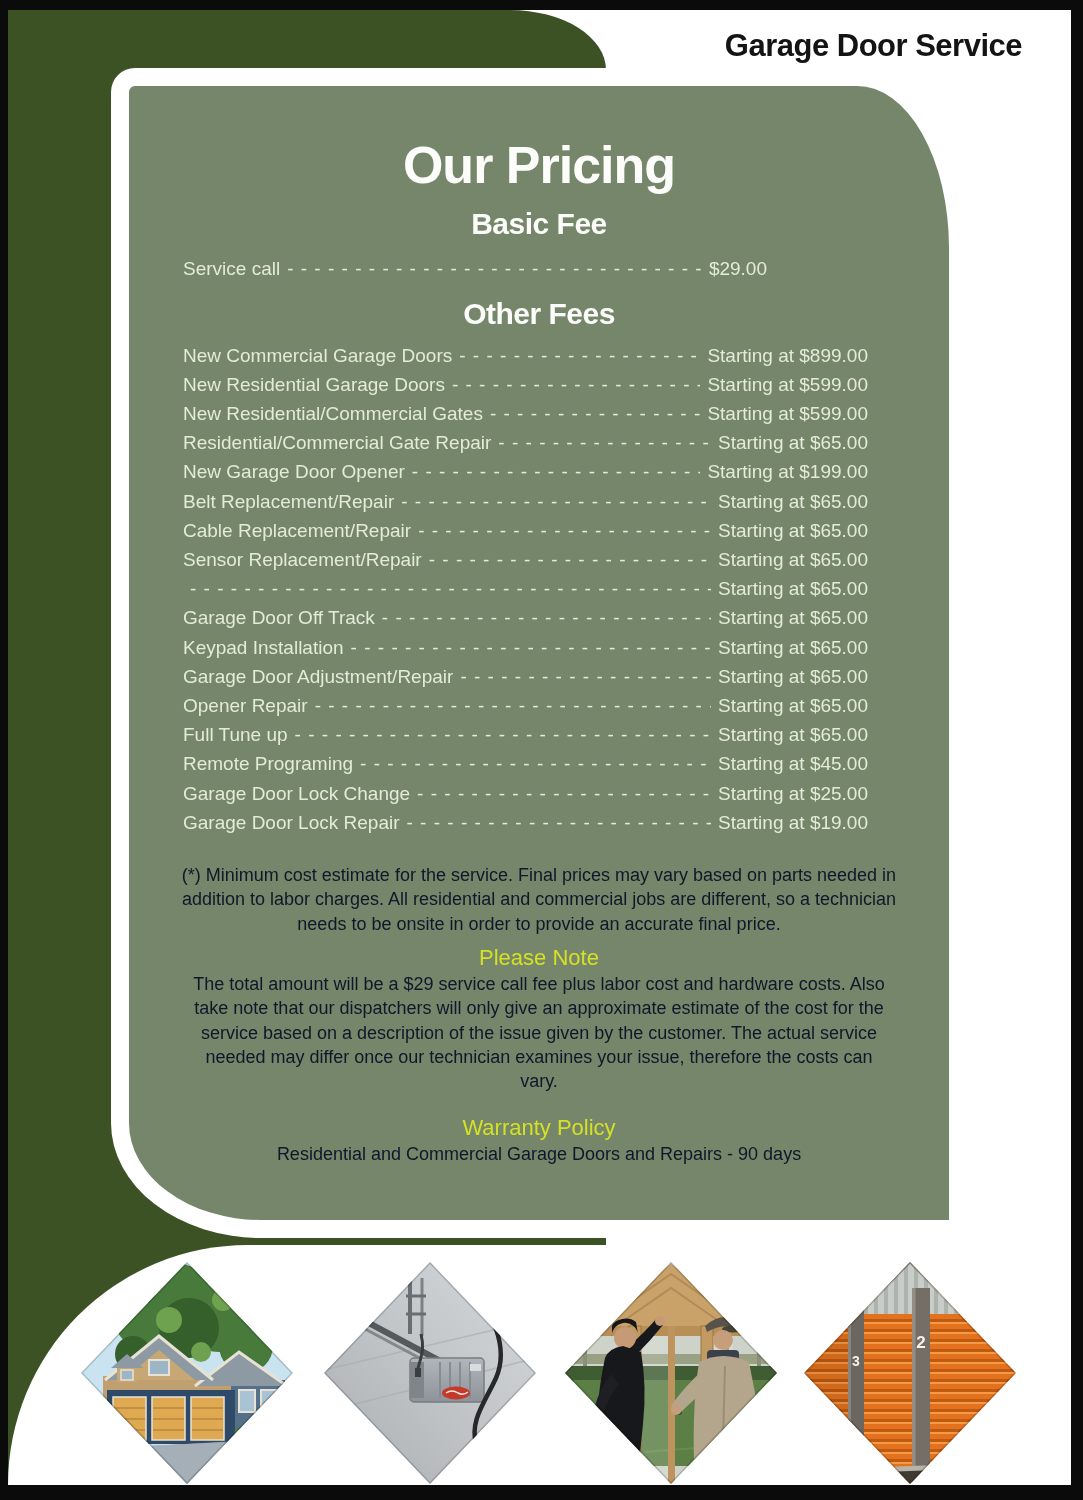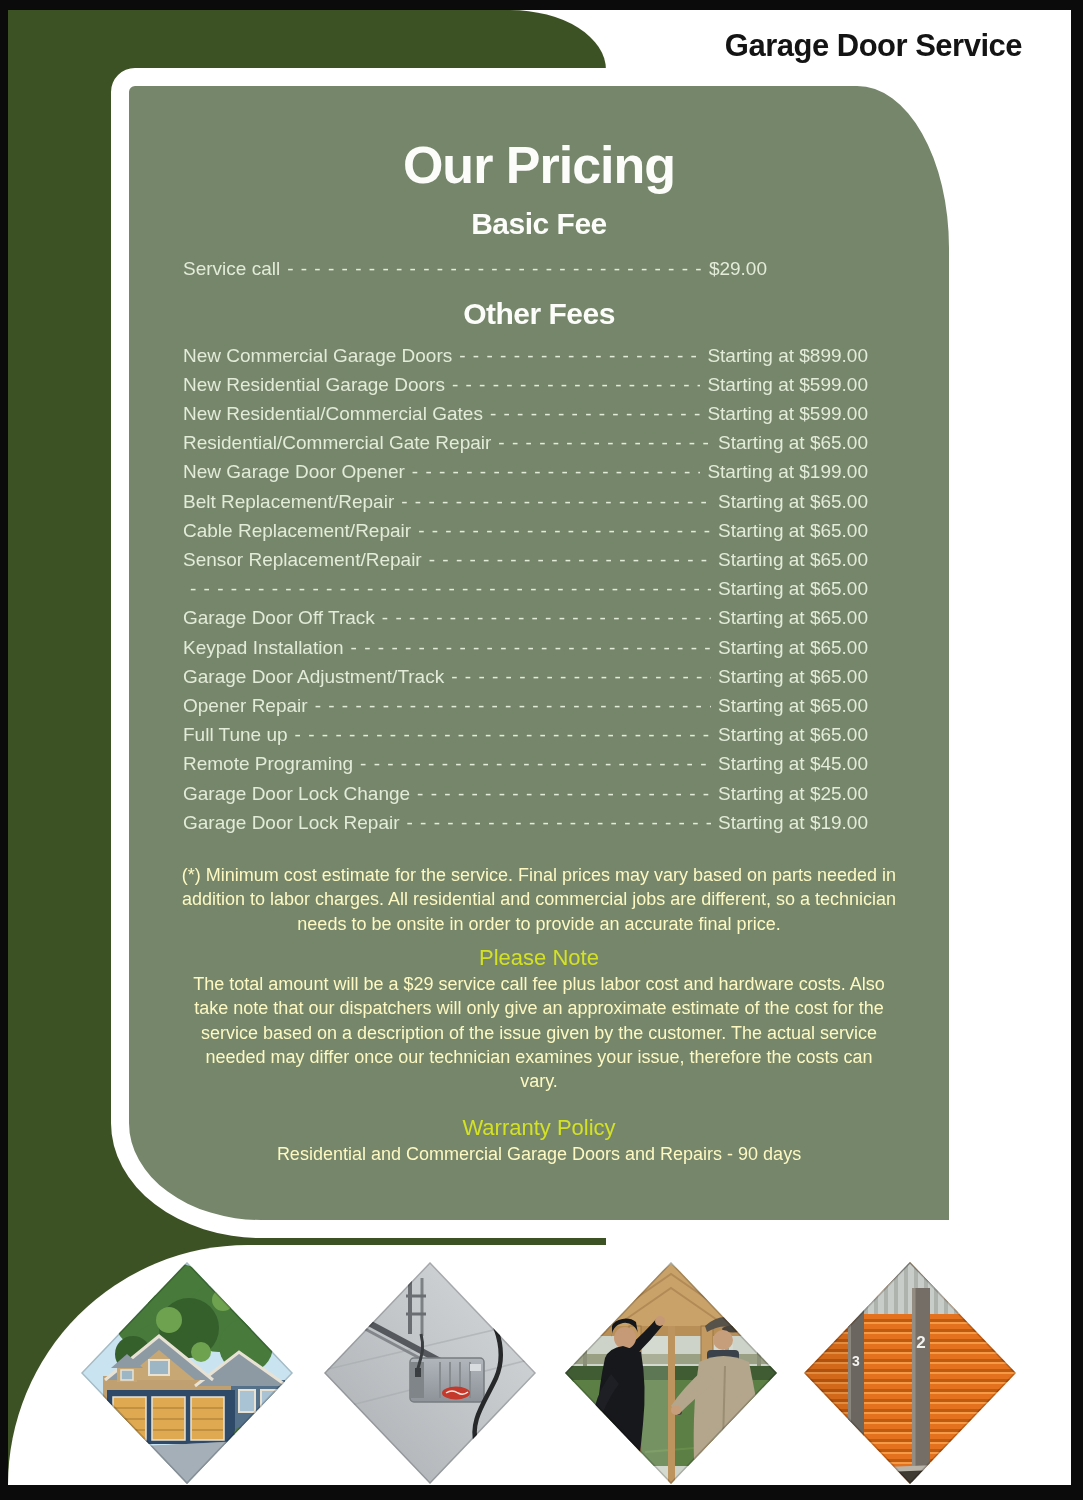--- a/index.html
+++ b/index.html
@@ -66,21 +66,21 @@
   }
   .fee-list{margin:10px 47px 0 20px;}
   .fee-label{flex:0 0 auto;}
   .dashes{
     flex:1 1 auto;overflow:hidden;white-space:nowrap;
     margin:0 7px;letter-spacing:1px;
   }
   .fee-price{flex:0 0 auto;}
   .para{
     margin:26px auto 0 auto;text-align:center;
-    font-size:18px;line-height:24.3px;color:#fef9c3;
+    font-size:18px;line-height:24.3px;color:#0f172a;
   }
   .note-heading,.warranty-heading{
     margin-top:9px;text-align:center;
     font-size:22px;line-height:26px;color:#d4e125;
   }
   .warranty-heading{margin-top:22px;}
   .note-body{margin-top:1px;max-width:700px;}
   .warranty-body{margin-top:1px;}
   .diamonds{position:absolute;left:0;top:1252px;width:100%;height:222px;}
   .diamond{position:absolute;top:0;width:212px;height:222px;}
@@ -173,21 +173,21 @@
     <span class="fee-price">Starting at $65.00</span>
   </div>
 
   <div class="fee-row">
     <span class="fee-label">Keypad Installation</span>
     <span class="dashes">- - - - - - - - - - - - - - - - - - - - - - - - - - - - - - - - - - - - - - - - - - - - - - - - - - - - - - - - - - - - - - - - - - - - - - - - - - - - - - - - - - - - - - - - - - - -</span>
     <span class="fee-price">Starting at $65.00</span>
   </div>
 
   <div class="fee-row">
-    <span class="fee-label">Garage Door Adjustment/Track</span>
+    <span class="fee-label">Garage Door Adjustment/Repair</span>
     <span class="dashes">- - - - - - - - - - - - - - - - - - - - - - - - - - - - - - - - - - - - - - - - - - - - - - - - - - - - - - - - - - - - - - - - - - - - - - - - - - - - - - - - - - - - - - - - - - - -</span>
     <span class="fee-price">Starting at $65.00</span>
   </div>
 
   <div class="fee-row">
     <span class="fee-label">Opener Repair</span>
     <span class="dashes">- - - - - - - - - - - - - - - - - - - - - - - - - - - - - - - - - - - - - - - - - - - - - - - - - - - - - - - - - - - - - - - - - - - - - - - - - - - - - - - - - - - - - - - - - - - -</span>
     <span class="fee-price">Starting at $65.00</span>
   </div>
 

